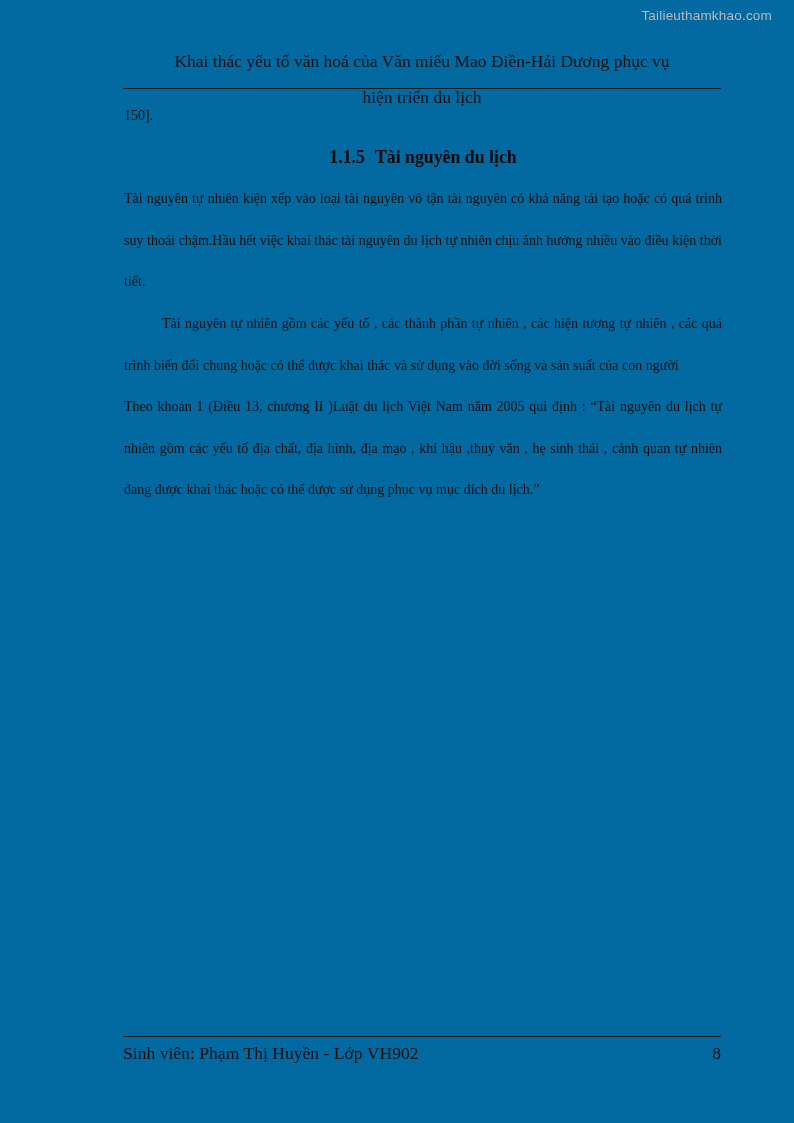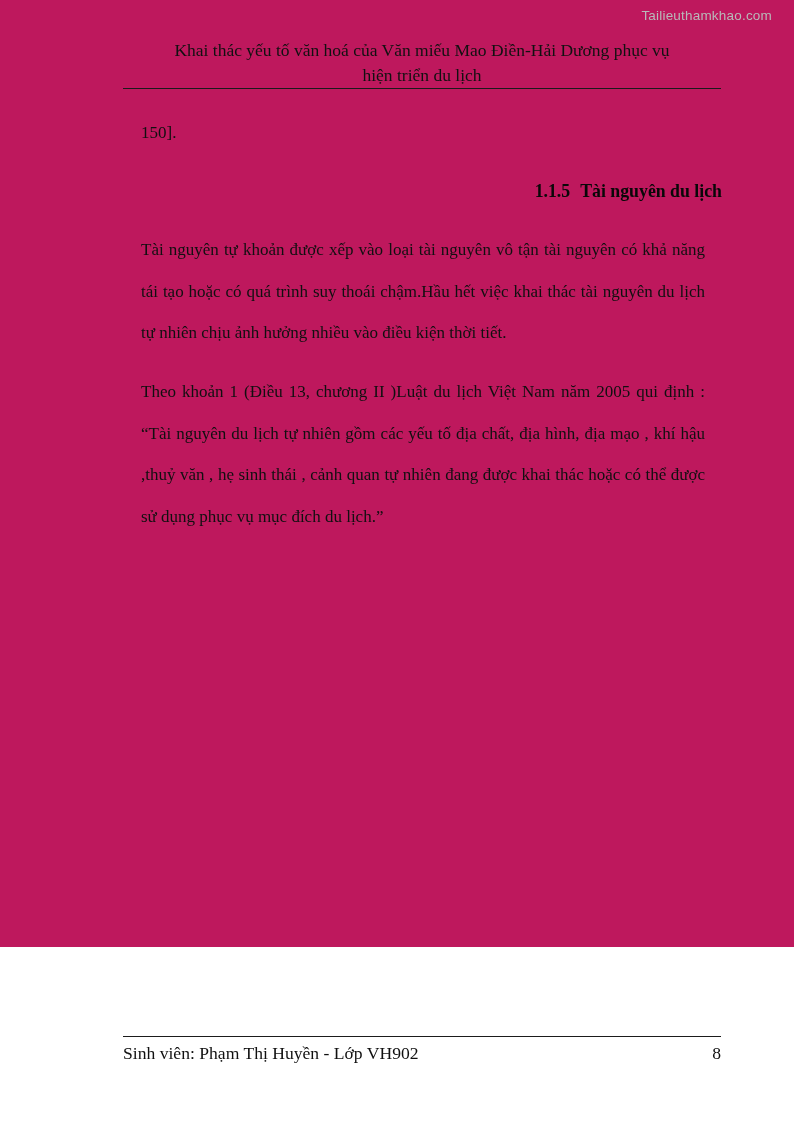--- a/index.html
+++ b/index.html
@@ -14,22 +14,22 @@
     font-family: "Liberation Serif", "DejaVu Serif", serif;
     color: #0a0a0a;
     overflow: hidden;
   }
 
   .page {
     position: absolute;
     left: 0;
     top: 0;
     width: 794px;
-    height: 947px;
-    background: #be185d;
+    height: 1123px;
+    background: #0369a1;
   }
 
   
   .watermark {
     position: absolute;
     top: 8px;
     right: 22px;
     font-family: "Liberation Sans", "DejaVu Sans", sans-serif;
     font-size: 13.5px;
     letter-spacing: 0.2px;
@@ -44,62 +44,63 @@
     top: 38px;
     width: 598px;
     text-align: center;
     font-size: 17.5px;
     line-height: 25px;
     color: #111111;
   }
   .running-header .hdr-line {
     display: block;
     white-space: nowrap;
+    margin-top: 11px;
   }
   .header-rule {
     position: absolute;
     left: 123px;
     top: 88px;
     width: 598px;
     height: 0;
     border-top: 1.1px solid #1b1b1b;
   }
 
   
   .body-block {
     position: absolute;
     left: 124px;
     top: 95px;
     width: 598px;
   }
 
   p.para {
-    margin: 17px;
-    font-size: 17px;
+    margin: 0;
+    font-size: 14px;
     line-height: 41.6px;
     text-align: justify;
     text-justify: inter-word;
     color: #101010;
     hyphens: none;
   }
   p.para.indent {
     text-indent: 38px;
   }
   p.para.flush {
     text-indent: 0;
   }
   
 
   h3.section-heading {
     margin: 0;
     font-size: 17.8px;
     line-height: 41.6px;
     font-weight: bold;
     color: #080808;
-    text-align: right;
+    text-align: center;
   }
   h3.section-heading .num {
     margin-right: 10px;
   }
 
   
   .footer-rule {
     position: absolute;
     left: 123px;
     top: 1036px;
@@ -131,21 +132,22 @@
   <div class="running-header">
     <span class="hdr-line">Khai thác yếu tố văn hoá của Văn miếu Mao Điền-Hải Dương phục vụ</span>
     <span class="hdr-line">hiện triển du lịch</span>
   </div>
 
   <div class="header-rule"></div>
 
   <div class="body-block" id="body-block">
       <p class="para flush">150].</p>
       <h3 class="section-heading"><span class="num">1.1.5</span><span>Tài nguyên du lịch</span></h3>
-      <p class="para flush">Tài nguyên tự khoản được xếp vào loại tài nguyên vô tận tài nguyên có khả năng tái tạo hoặc có quá trình suy thoái chậm.Hầu hết việc khai thác tài nguyên du lịch tự nhiên chịu ảnh hưởng nhiều vào điều kiện thời tiết.</p>
+      <p class="para flush">Tài nguyên tự nhiên kiện xếp vào loại tài nguyên vô tận tài nguyên có khả năng tái tạo hoặc có quá trình suy thoái chậm.Hầu hết việc khai thác tài nguyên du lịch tự nhiên chịu ảnh hưởng nhiều vào điều kiện thời tiết.</p>
+      <p class="para indent">Tài nguyên tự nhiên gồm các yếu tố , các thành phần tự nhiên , các hiện tượng tự nhiên , các quá trình biến đổi chung hoặc có thể được khai thác và sử dụng vào đời sống và sản suất của con người</p>
       <p class="para flush">Theo khoản 1 (Điều 13, chương II )Luật du lịch Việt Nam năm 2005 qui định : “Tài nguyên du lịch tự nhiên gồm các yếu tố địa chất, địa hình, địa mạo , khí hậu ,thuỷ văn , hẹ sinh thái , cảnh quan tự nhiên đang được khai thác hoặc có thể được sử dụng phục vụ mục đích du lịch.”</p>
     </div>
 
   <div class="footer-rule"></div>
 
   <div class="footer">
     <span class="footer-left">Sinh viên: Phạm Thị Huyền - Lớp VH902</span>
     <span class="footer-page">8</span>
   </div>
 

